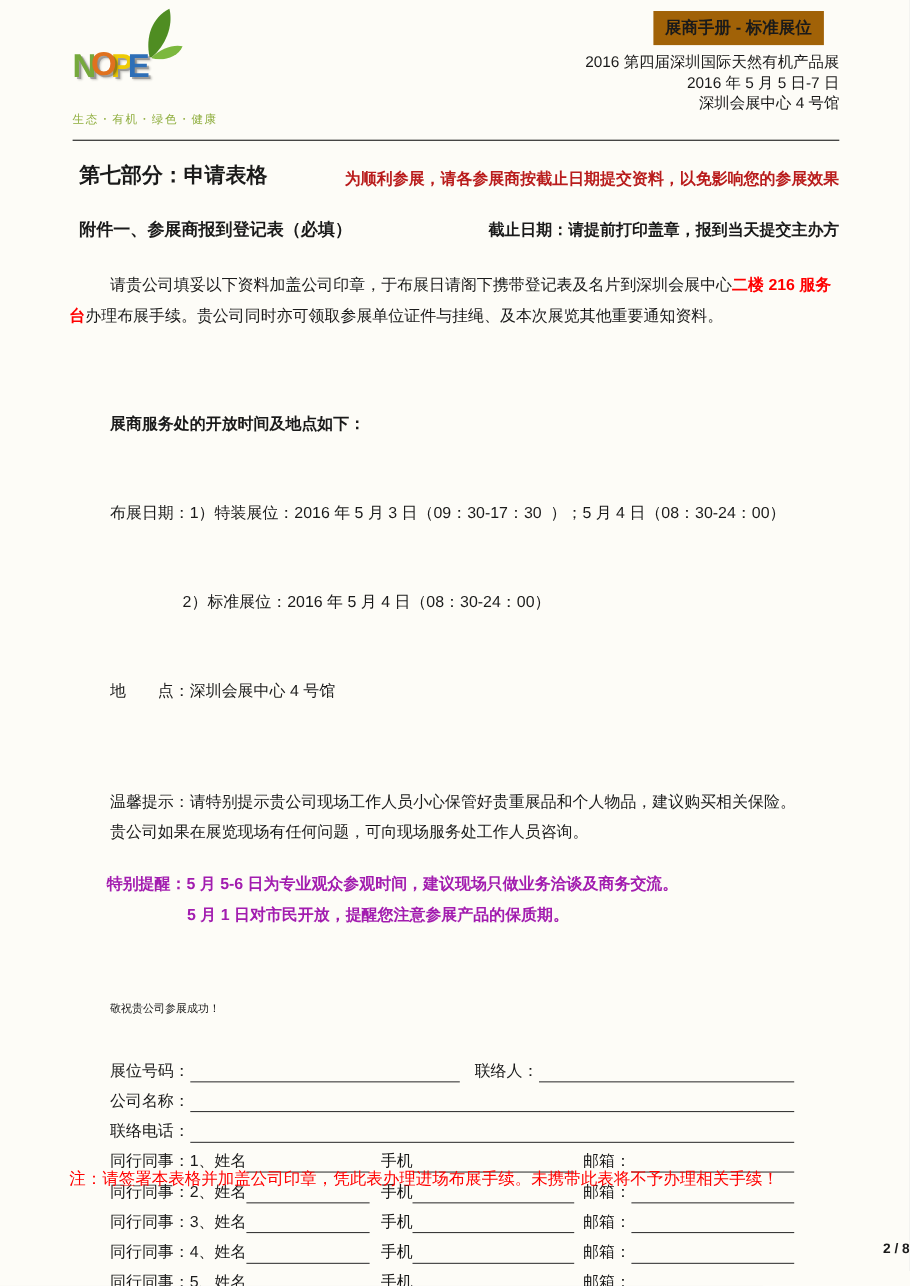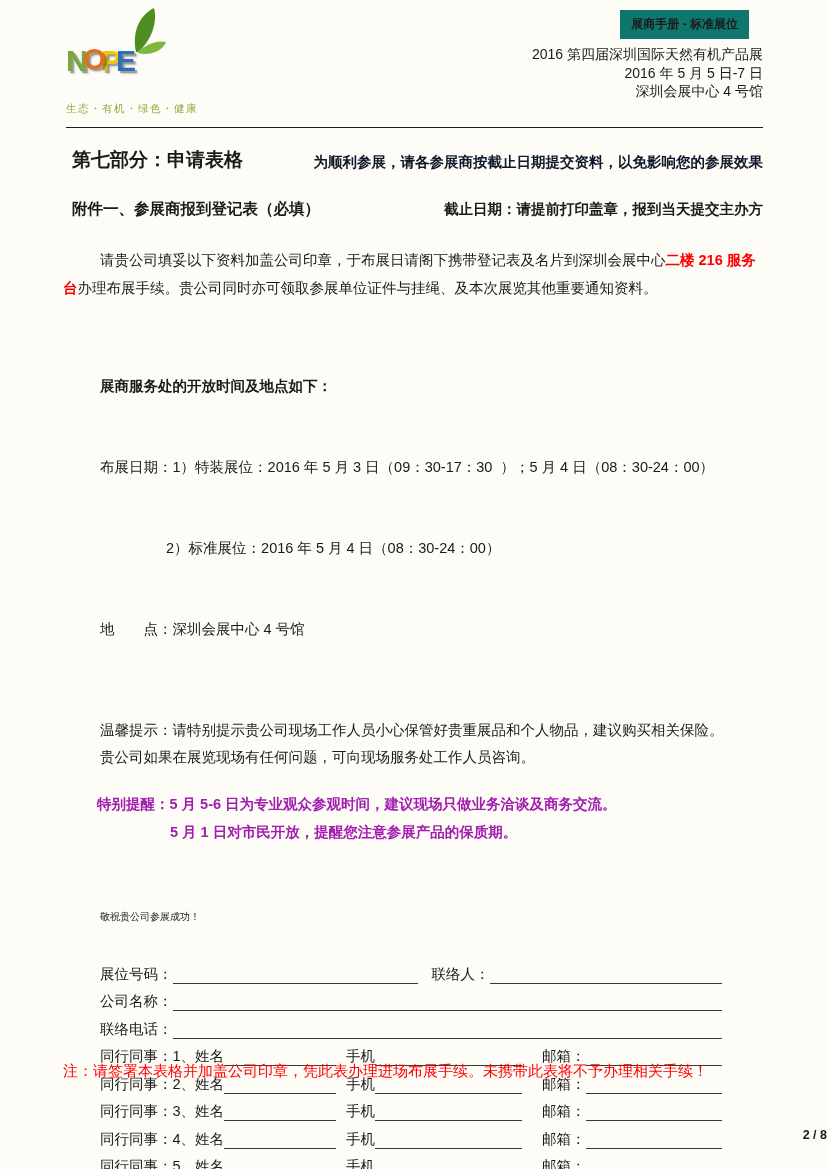--- a/index.html
+++ b/index.html
@@ -18,27 +18,27 @@
   .logo{position:relative;width:130px;}
   .logo-leaves{position:absolute;left:44px;top:-4px;width:58px;height:48px;}
   .logo-word{position:absolute;left:0;top:36px;font-weight:900;font-size:30px;letter-spacing:-5px;line-height:1;}
   .logo-word span{display:inline-block;text-shadow:2px 2px 0 rgba(60,60,60,.35),3px 3px 2px rgba(0,0,0,.2);}
   .l-n{color:#76a93c;}
   .l-o{color:#e0711e;transform:translateY(-2px);}
   .l-p{color:#eecb04;}
   .l-e{color:#2e6fb7;}
   .logo-tagline{position:absolute;left:0;top:92px;font-size:10.5px;color:#8fae3f;letter-spacing:1.5px;white-space:nowrap;}
   .header-right{text-align:right;}
-  .badge{display:inline-block;background:#0f766e;font-weight:bold;font-size:12px;padding:6px 11px;margin-right:14px;}
+  .badge{display:inline-block;background:#a16207;font-weight:bold;font-size:15px;padding:6px 11px;margin-right:14px;}
   .header-lines{margin-top:6px;font-size:14px;line-height:18.5px;}
   .rule{margin:9px 64px 0 66px;border-top:1.7px solid #1a1a1a;height:0;}
   
   .title-row{display:flex;justify-content:space-between;align-items:flex-end;margin:20px 64px 0 72px;}
   .section-title{font-size:19px;font-weight:bold;line-height:24px;}
-  .title-note{color:#0f172a;font-weight:bold;font-size:14.5px;}
+  .title-note{color:#b91c1c;font-weight:bold;font-size:14.5px;}
   .attach-row{display:flex;justify-content:space-between;align-items:baseline;margin:27px 64px 0 72px;font-weight:bold;}
   .attach-title{font-size:15.5px;}
   .attach-deadline{font-size:14.5px;}
   
   .intro{margin:26px 64px 0 63px;font-size:14.5px;line-height:28px;text-indent:37px;}
   .red-b{color:#ff0000;font-weight:bold;}
   .schedule{margin:17px 64px 0 100px;font-size:14.5px;line-height:27px;white-space:pre-wrap;}
   .schedule .bold{font-weight:bold;}
   .sched-l2{padding-left:66px;}
   .notes{margin:20px 64px 0 100px;font-size:14.5px;line-height:27px;}
@@ -48,21 +48,21 @@
   
   .form{margin:32px 105px 0 100px;font-size:14.5px;}
   .frow{display:flex;align-items:flex-end;height:27.5px;}
   .frow .lbl{white-space:pre;line-height:19px;}
   .uline{border-bottom:1.3px solid #3a3a3a;height:17px;}
   .u-flex{flex:1;}
   .u-245{width:245px;}
   .u-112{width:112px;}
   .u-147{width:147px;}
   .g10{margin-left:10px;}
-  .g8{margin-left:20px;}
+  .g8{margin-left:8px;}
   .g14{margin-left:14px;}
   
   .footer-note{position:absolute;left:63px;right:64px;top:1062px;color:#ff0000;font-weight:normal;font-size:15px;}
   .page-num{position:absolute;left:0;right:0;top:1128px;text-align:right;font-weight:bold;font-size:12.5px;}
 </style>
 </head>
 <body>
 
 <div class="page">
 

